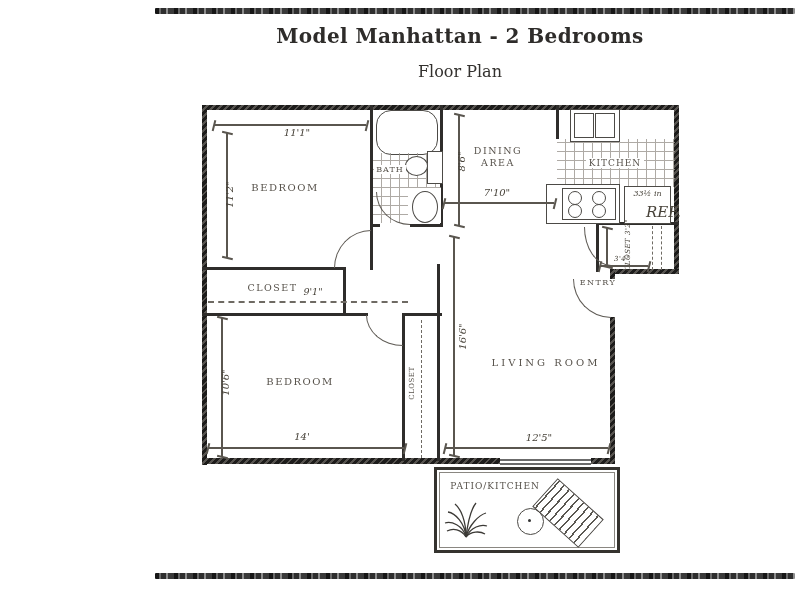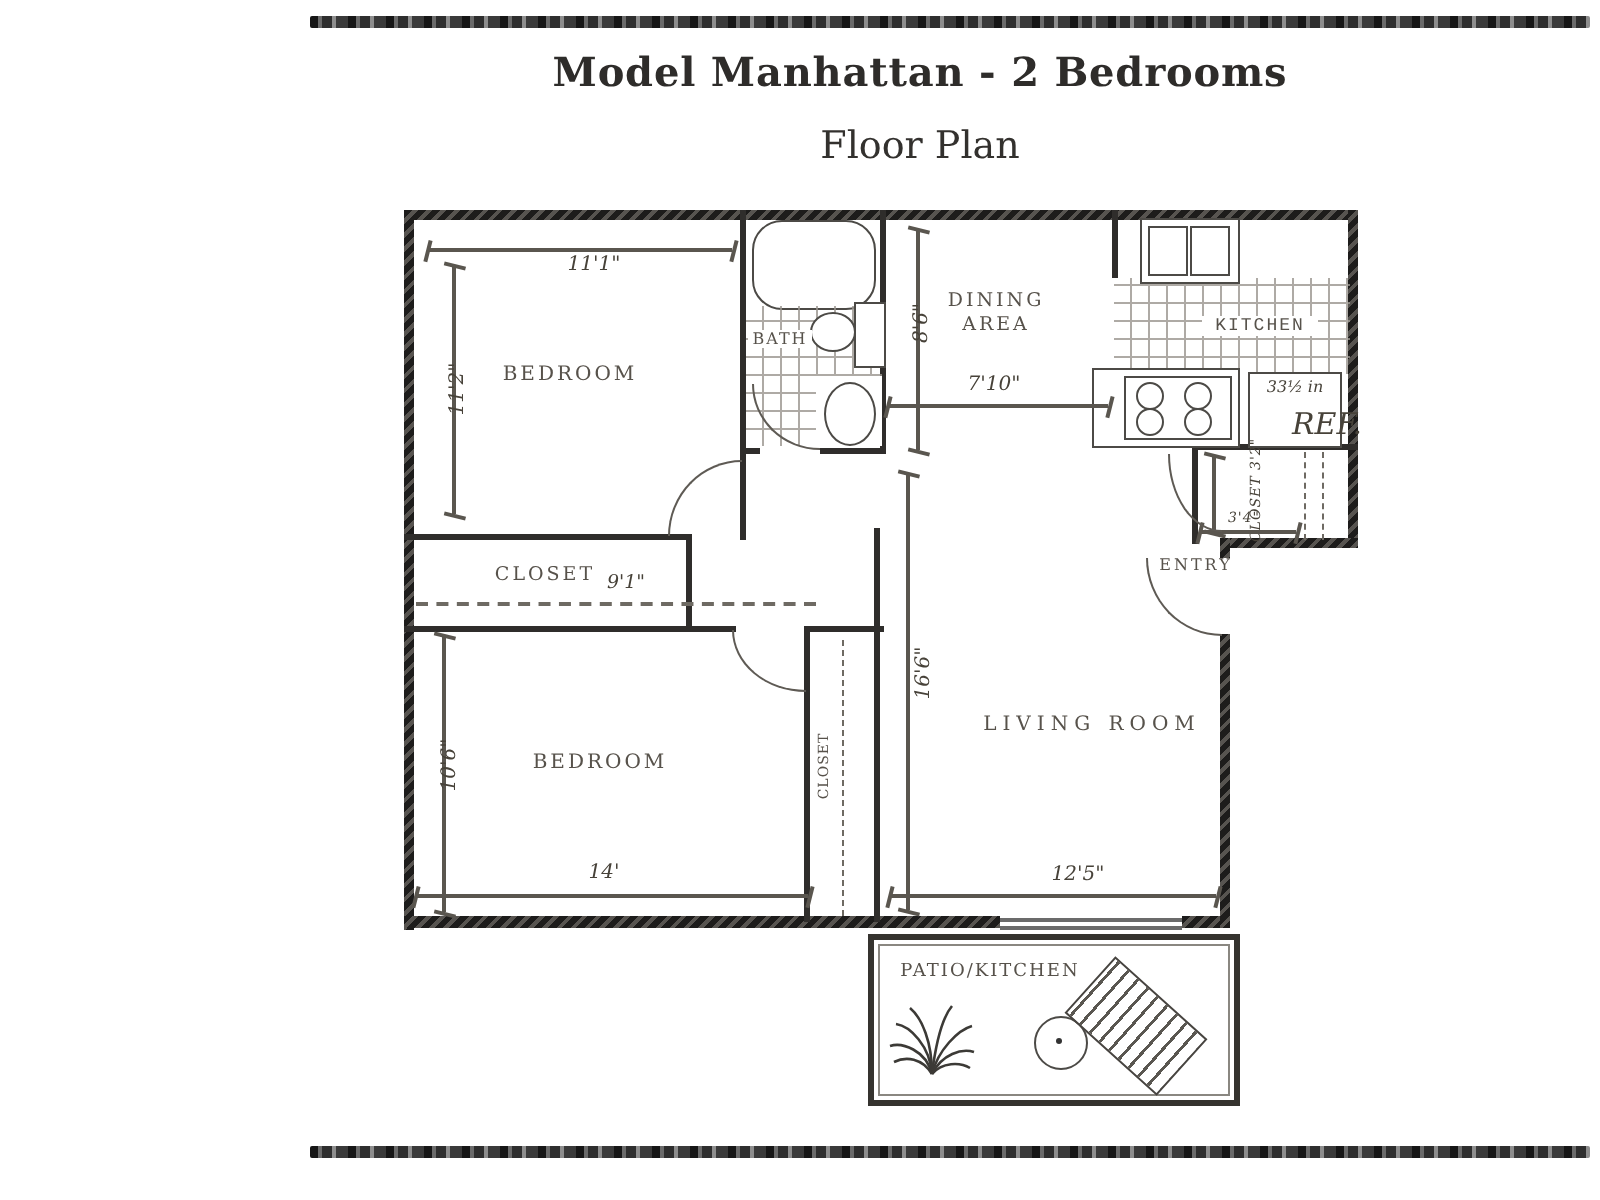--- a/index.html
+++ b/index.html
@@ -5,21 +5,21 @@
   html,body{margin:0;padding:0;background:#fff;}
   #page{position:relative;width:800px;height:600px;background:#ffffff;overflow:hidden;
         font-family:"DejaVu Serif", serif;color:#2b2b2b;}
   .abs{position:absolute;}
   
   .texbar{position:absolute;height:6px;
     background:repeating-linear-gradient(90deg,#161616 0 4px,#6a6a6a 4px 6px,#2e2e2e 6px 11px,#8d8d8d 11px 13px,#3a3a3a 13px 19px);
     border-radius:1px;}
   .title{position:absolute;left:160px;width:600px;text-align:center;font-weight:bold;
          font-size:20px;letter-spacing:.4px;color:#2e2c2a;}
-  .subtitle{position:absolute;left:160px;width:600px;text-align:center;font-size:19px;color:#33312e;}
+  .subtitle{position:absolute;left:160px;width:600px;text-align:center;font-size:16px;color:#33312e;}
   
   .wall{position:absolute;background:#2f2d2b;}
   .wall-outer{position:absolute;background:repeating-linear-gradient(135deg,#1d1c1b 0 3px,#575450 3px 5px);}
   .thin{position:absolute;background:#6b6b6b;}
   
   .tile{position:absolute;
     background-image:repeating-linear-gradient(0deg,transparent 0 8px,#9a968f 8px 9px),
                      repeating-linear-gradient(90deg,transparent 0 8px,#9a968f 8px 9px);
     opacity:.8;}
   
@@ -87,21 +87,21 @@
   <div class="fix" style="left:427px;top:151px;width:14px;height:31px;border-width:1px;"></div>
   <div class="fix oval" style="left:405px;top:156px;width:21px;height:18px;"></div>
   <div class="abs" style="left:408px;top:188px;width:33px;height:35px;background:#fff;"></div>
   <div class="fix oval" style="left:412px;top:191px;width:24px;height:30px;"></div>
   <div class="lbl chip" style="left:374px;top:165px;width:30px;font-size:8px;letter-spacing:1px;">BATH</div>
 
   <div class="tile" style="left:557px;top:139px;width:118px;height:48px;"></div>
   <div class="fix" style="left:570px;top:109px;width:48px;height:31px;"></div>
   <div class="fix" style="left:574px;top:113px;width:18px;height:23px;border-width:1px;"></div>
   <div class="fix" style="left:595px;top:113px;width:18px;height:23px;border-width:1px;"></div>
-  <div class="lbl chip" style="left:601px;top:158px;width:56px;font-size:9px;letter-spacing:1px;font-family:Liberation Mono, monospace;">KITCHEN</div>
+  <div class="lbl chip" style="left:586px;top:158px;width:56px;font-size:9px;letter-spacing:1px;">KITCHEN</div>
   <div class="fix" style="left:546px;top:184px;width:72px;height:38px;"></div>
   <div class="fix" style="left:562px;top:188px;width:52px;height:30px;"></div>
   <div class="burner" style="left:568px;top:191px;"></div>
   <div class="burner" style="left:592px;top:191px;"></div>
   <div class="burner" style="left:568px;top:204px;"></div>
   <div class="burner" style="left:592px;top:204px;"></div>
   <div class="fix" style="left:624px;top:186px;width:45px;height:36px;">
     <div class="dim-lbl" style="left:0;top:2px;width:100%;font-size:8px;">33½ in</div>
     <div class="dim-lbl" style="left:16px;top:16px;width:100%;font-size:15px;">REF.</div>
   </div>

